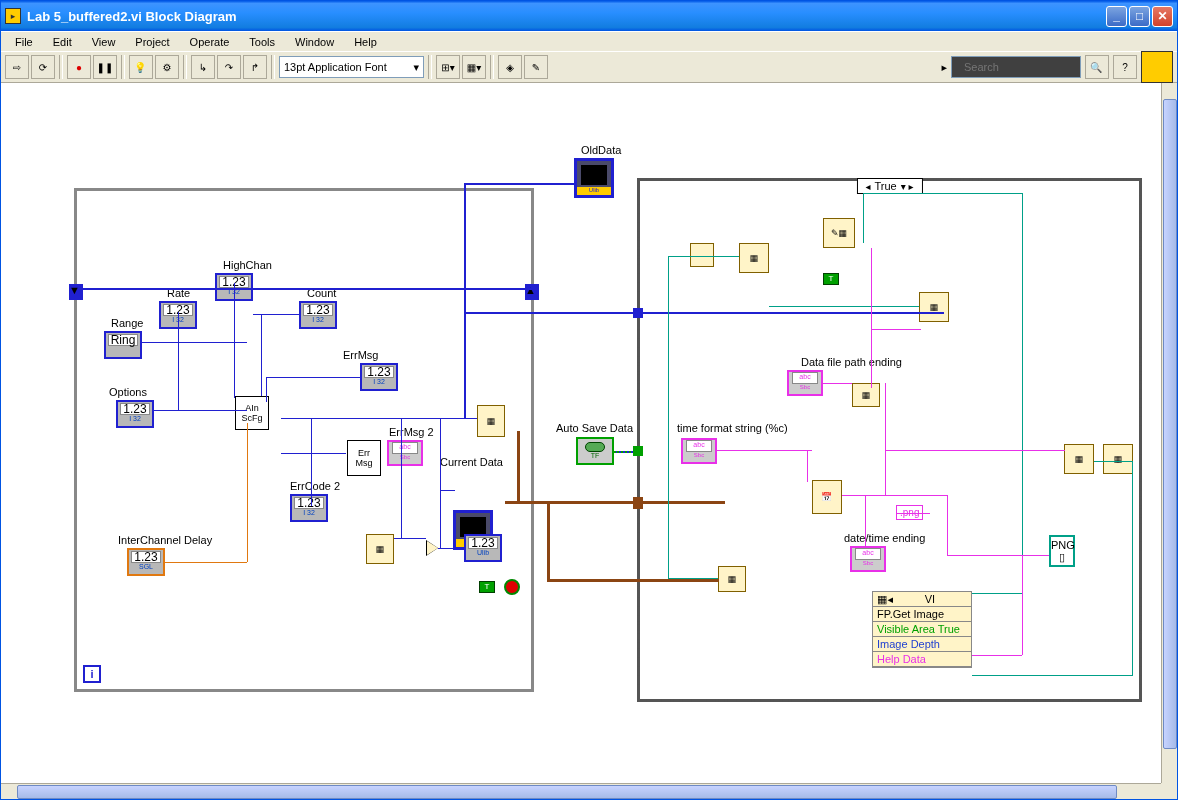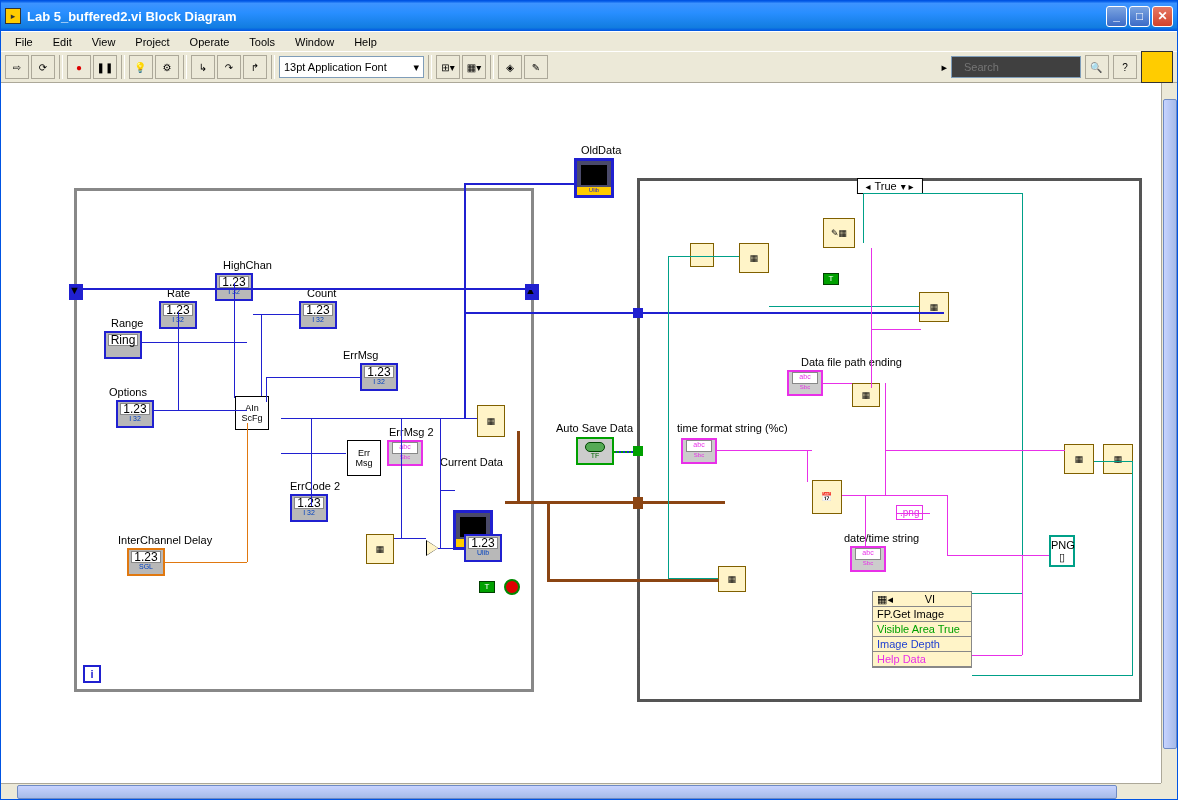--- a/index.html
+++ b/index.html
@@ -255,21 +255,21 @@
       <div class="abs lbl" style="top:339px;left:676px">time format string (%c)</div>
       <div class="abs pinkstr" style="top:355px;left:680px">
           <div class="abc">abc</div>
           <div class="bbc">Sbc</div>
         </div>
 
       <div class="abs func" style="top:397px;left:811px;width:30px;height:34px">📅</div>
 
       <div class="abs" style="top:422px;left:895px;border:1px solid #e830e8;background:#fff;padding:1px 3px;font-size:10px;color:#e830e8">.png</div>
 
-      <div class="abs lbl" style="top:449px;left:843px">date/time string</div>
+      <div class="abs lbl" style="top:449px;left:843px">date/time ending</div>
       <div class="abs pinkstr" style="top:463px;left:849px">
           <div class="abc">abc</div>
           <div class="bbc">Sbc</div>
         </div>
 
       <div class="abs func" style="top:483px;left:717px;width:28px;height:26px">▦</div>
 
       <div class="abs func" style="top:361px;left:1063px;width:30px;height:30px">▦</div>
       <div class="abs func" style="top:361px;left:1102px;width:30px;height:30px">▦</div>
 

